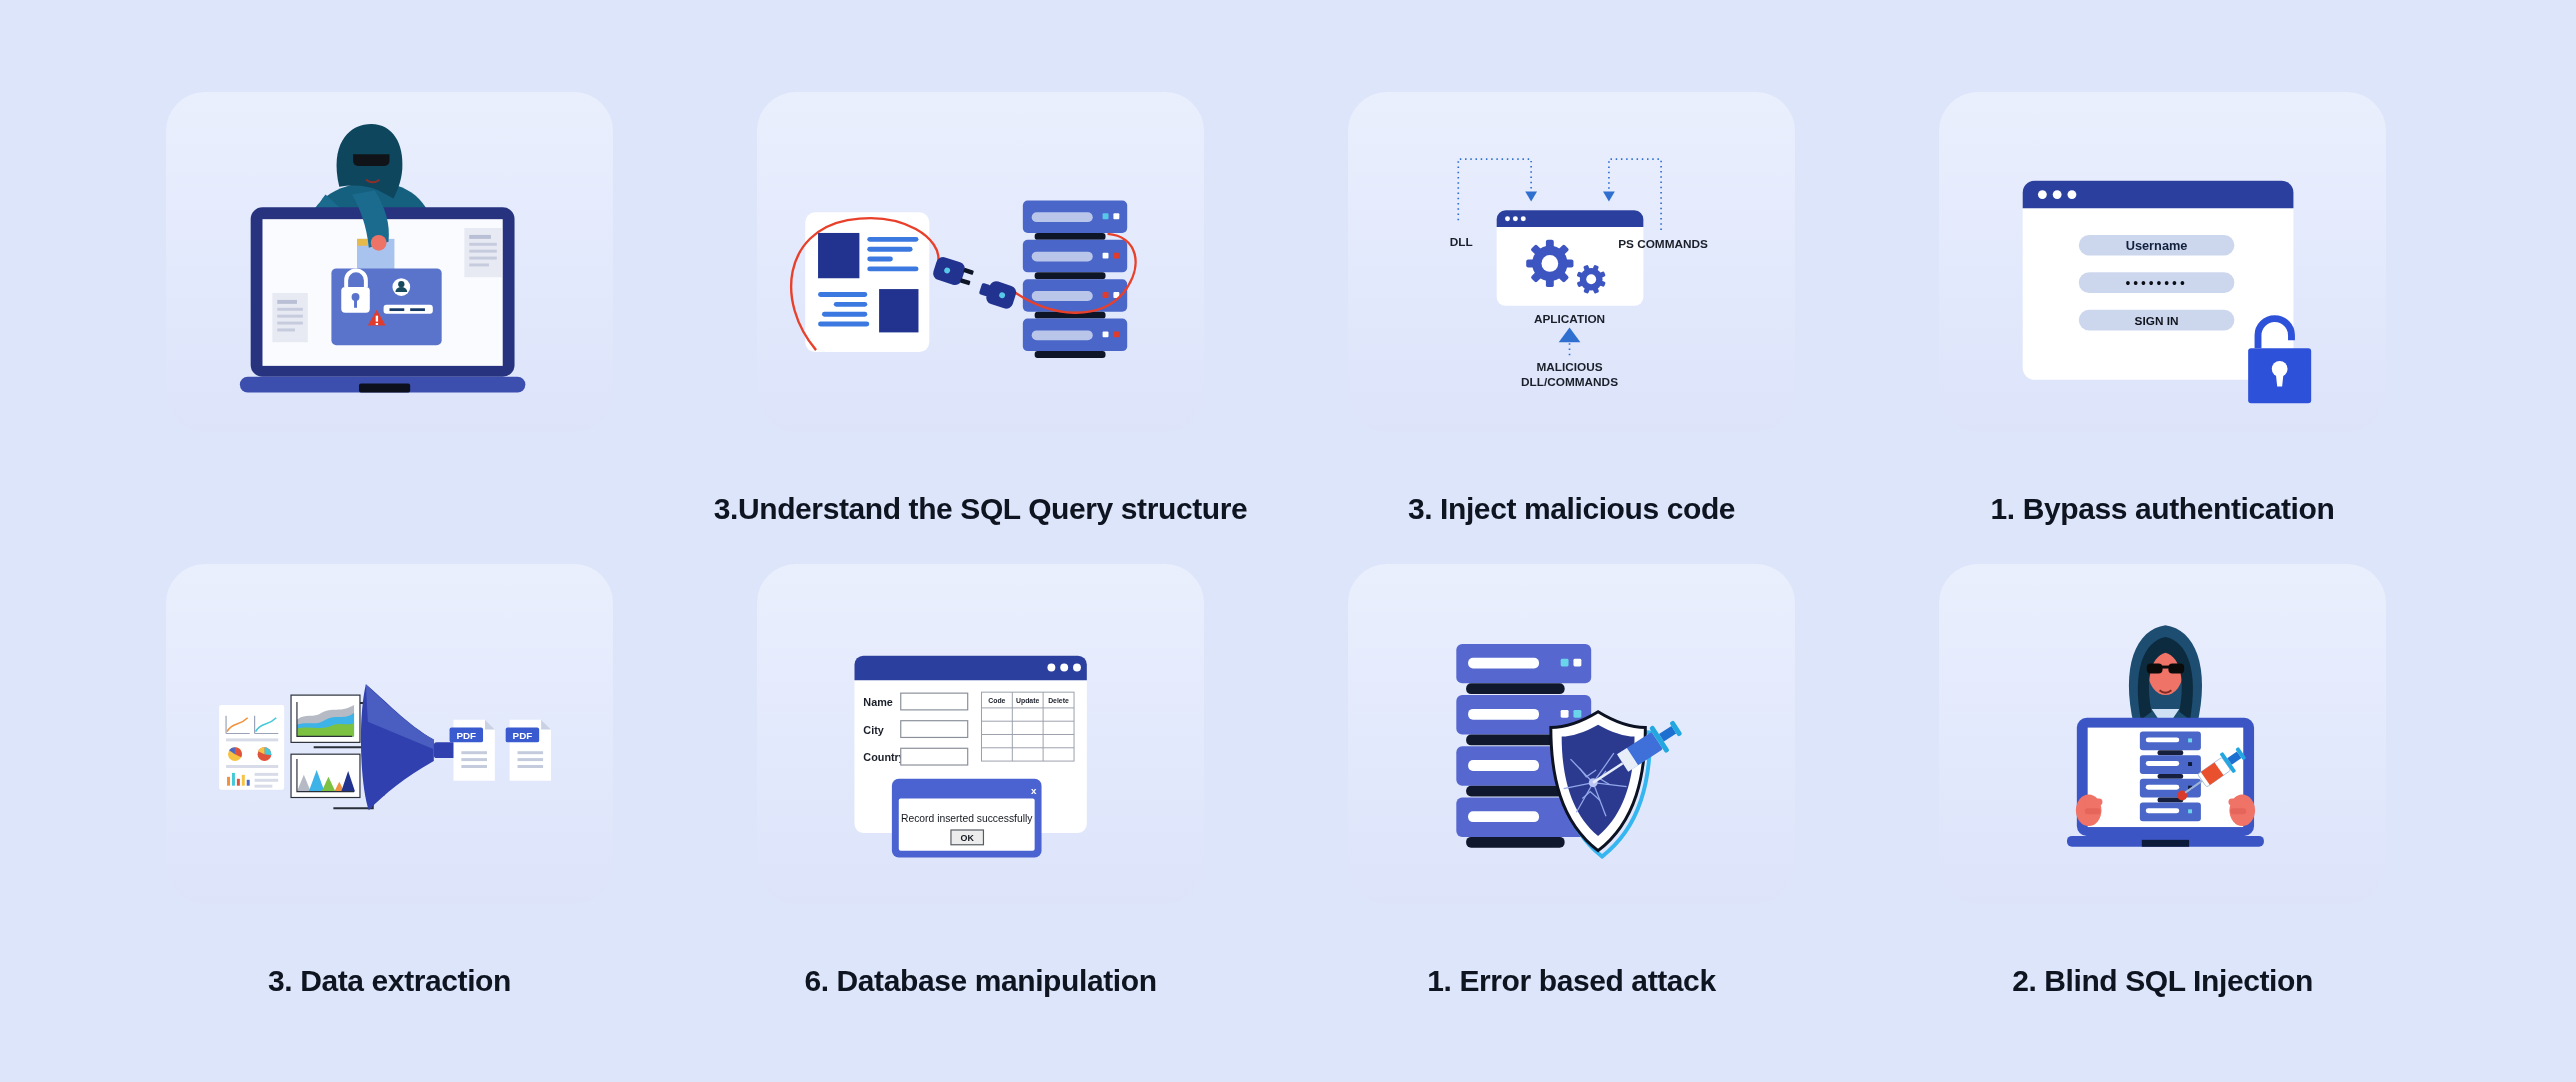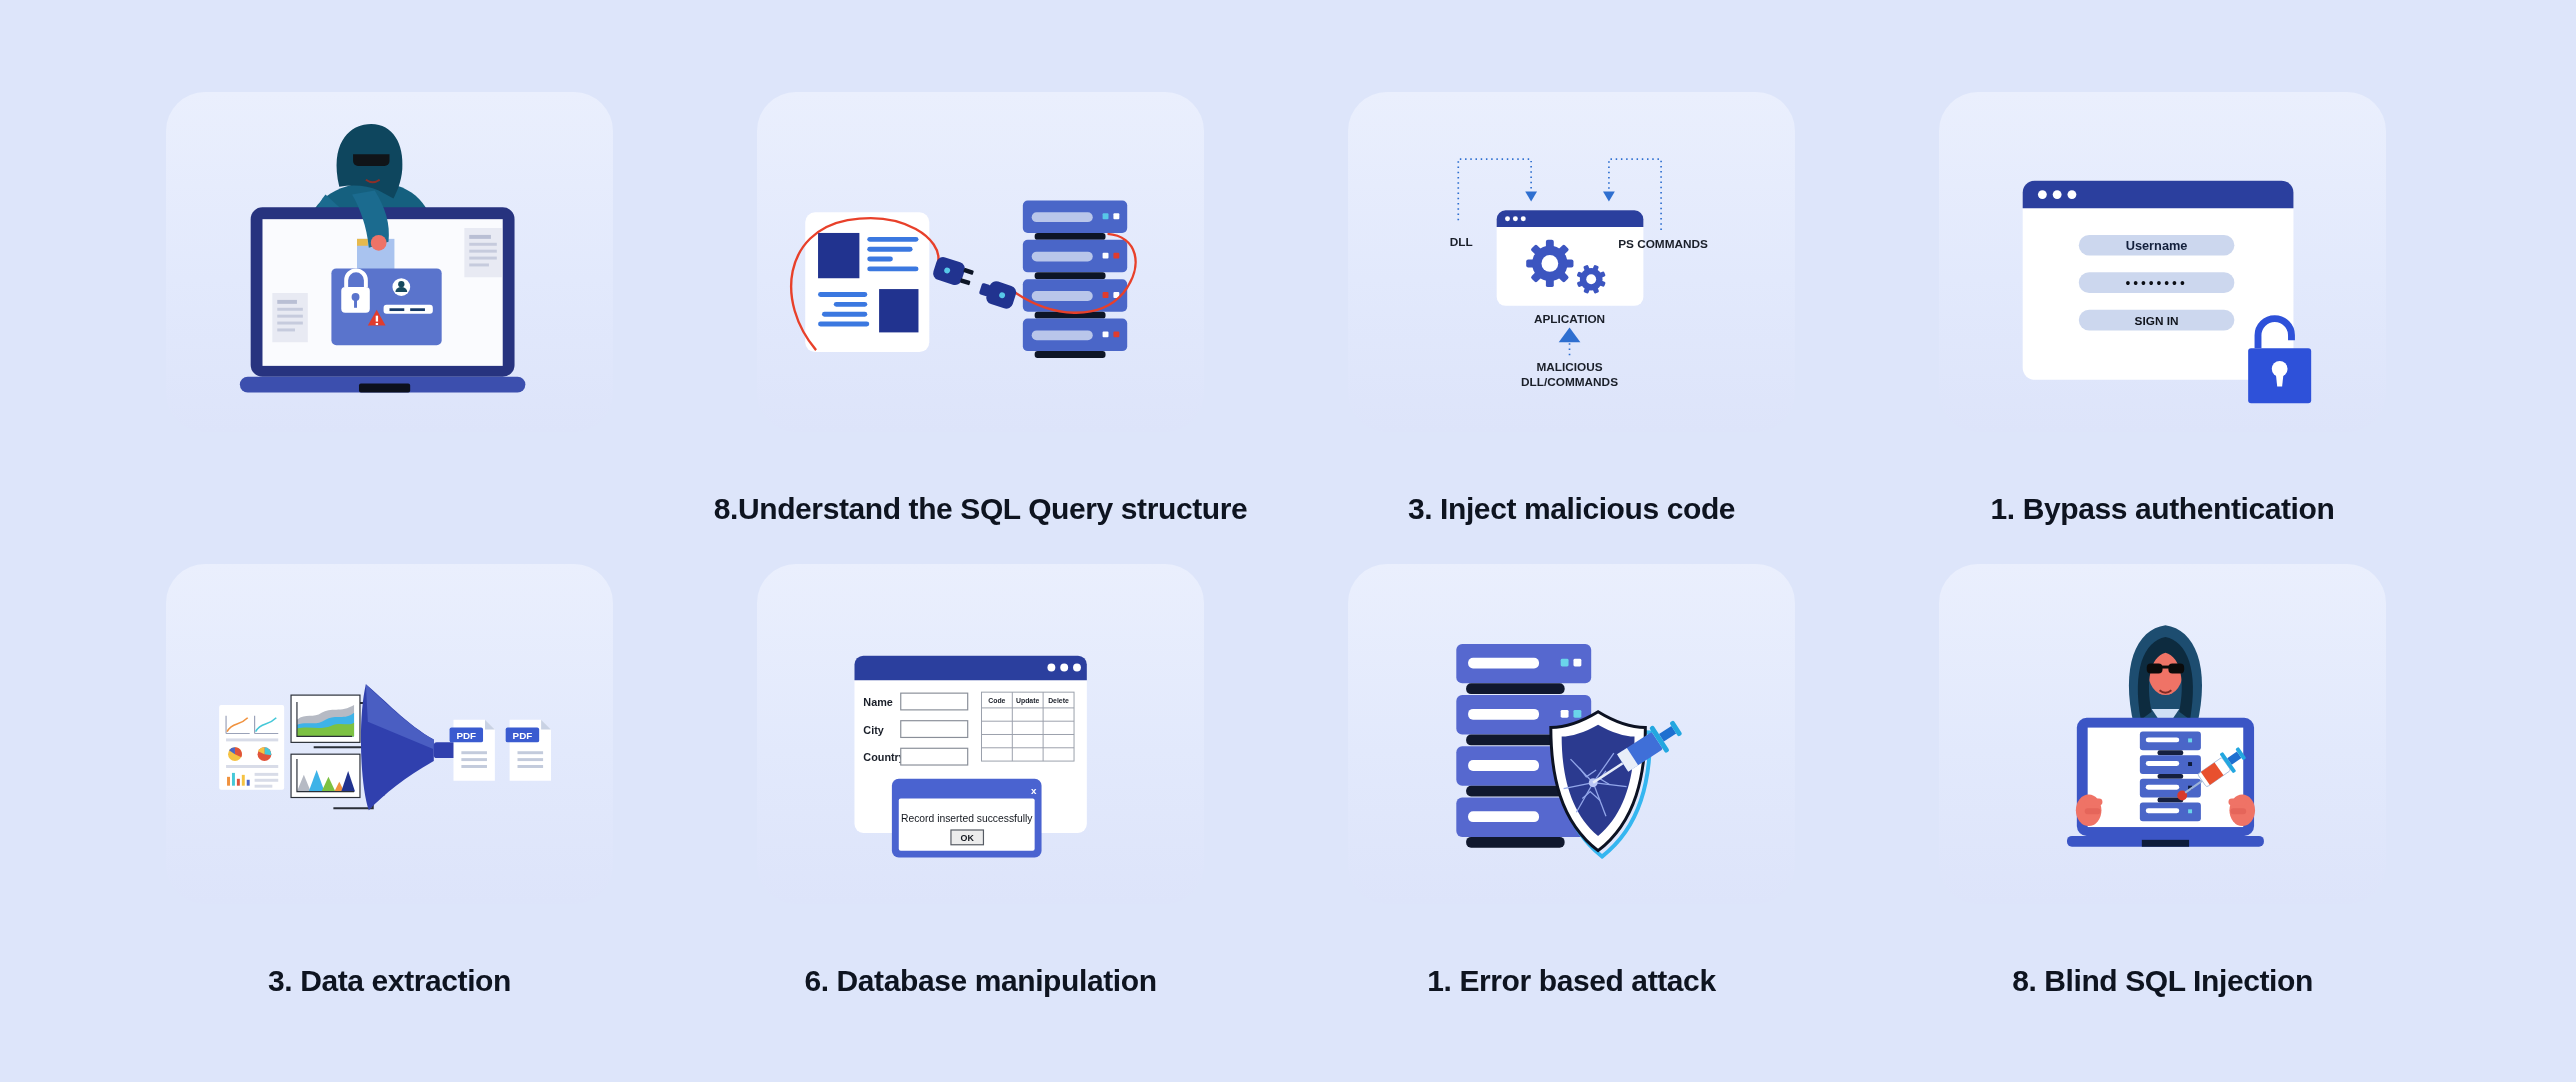--- a/index.html
+++ b/index.html
@@ -155,21 +155,21 @@
           <rect x="209" y="185" width="10" height="4.5" rx="1" fill="#0d1526"></rect>
           <circle cx="193" cy="182" r="3" fill="#57c8e8"></circle>
         </g>
         <g transform="rotate(18 248 206)">
           <rect x="234" y="194" width="28" height="24" rx="7" fill="#21338f"></rect>
           <rect x="226" y="200" width="9" height="12" rx="2" fill="#21338f"></rect>
           <circle cx="249" cy="206" r="3" fill="#57c8e8"></circle>
         </g>
       </svg>
     </div>
-    <figcaption class="caption">8.Understand the SQL Query structure</figcaption>
+    <figcaption class="caption">3.Understand the SQL Query structure</figcaption>
   </figure>
 
   <figure class="step">
     <div class="tile">
       <svg viewBox="0 0 454 345">
 
         <g stroke="#2e6fd0" stroke-width="1.7" stroke-dasharray="1.5 3.8" fill="none">
           <path d="M112,130 V68 H186 V100"></path>
           <path d="M318,140 V68 H265 V100"></path>
           <path d="M225,255 V268"></path>
@@ -493,17 +493,17 @@
         <g>
           <ellipse cx="152" cy="250" rx="13" ry="16" fill="#ef7366"></ellipse>
           <rect x="148" y="238" width="18" height="7" rx="3.5" fill="#ef7366"></rect>
           <rect x="148" y="248" width="16" height="6" rx="3" fill="#e5655a"></rect>
           <ellipse cx="308" cy="250" rx="13" ry="16" fill="#ef7366"></ellipse>
           <rect x="294" y="238" width="18" height="7" rx="3.5" fill="#ef7366"></rect>
           <rect x="296" y="248" width="16" height="6" rx="3" fill="#e5655a"></rect>
         </g>
       </svg>
     </div>
-    <figcaption class="caption">8. Blind SQL Injection</figcaption>
+    <figcaption class="caption">2. Blind SQL Injection</figcaption>
   </figure>
 
 </div>
 
 
 </body></html>

